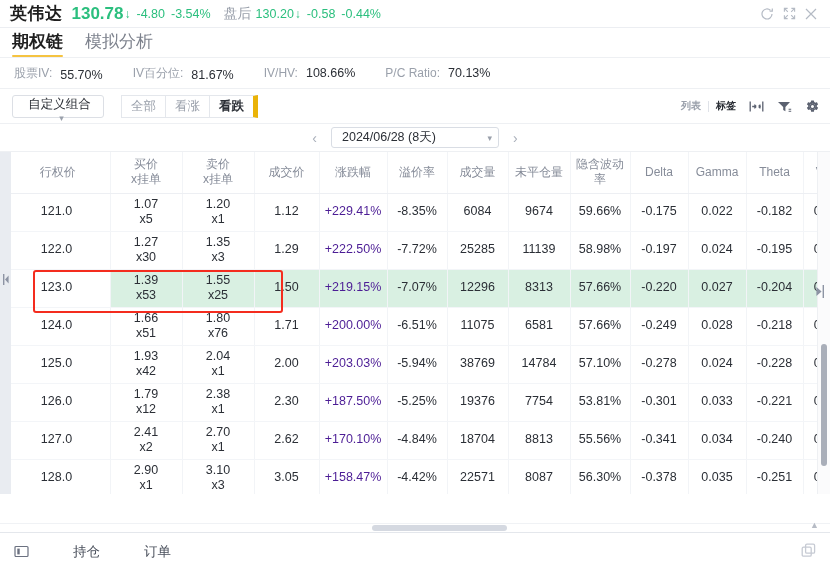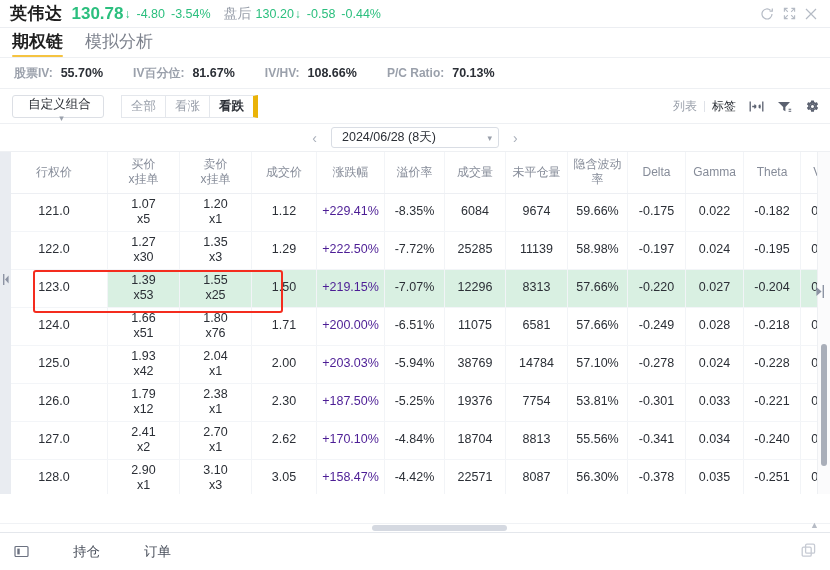--- a/index.html
+++ b/index.html
@@ -35,41 +35,41 @@
           border-bottom: 1px solid #eef0f3; }
   .tab { font-size: 17px; color: #7d828d; padding-bottom: 4px; cursor: pointer; position: relative; }
   .tab.active { color: #1f1f1f; font-weight: 600; }
   .tab.active:after {
     content:""; position:absolute; left:0; right:0; bottom:0; height:2.5px; background:#f5c341; border-radius:2px;
   }
 
   
   .stats { height: 31px; display: flex; align-items: center; padding-left: 14px;
            border-bottom: 1px solid #eef0f3; }
-  .stat { display: flex; align-items: center; margin-right: 30px; font-weight: bold; }
+  .stat { display: flex; align-items: flex-end; margin-right: 30px; }
   .stat-k { font-size: 12px; color: #9aa0ab; }
   .stat-v { font-size: 12.5px; color: #2b2f36; margin-left: 8px; }
 
   
   .toolbar { height: 35px; display: flex; align-items: center; padding: 0 10px 0 12px;
              border-bottom: 1px solid #eef0f3; }
   .combo {
     height: 23px; min-width: 92px; border: 1px solid #dcdfe5; border-radius: 3px;
     display: flex; align-items: center; justify-content: space-between;
     padding: 0 6px 0 9px; font-size: 12.5px; color: #2b2f36; cursor: pointer; background:#fff;flex-direction:column;
   }
   .combo .chev { font-size: 9px; color: #9aa0ab; margin-left: 4px; }
   .segbtns { display: flex; margin-left: 17px; }
   .seg { height: 23px; padding: 0 9px; display: flex; align-items: center;
          font-size: 12.5px; color: #9aa0ab; border: 1px solid #e4e7ec; border-right: none;
          cursor: pointer; background:#fff; }
   .seg:last-child { border-right: 5px solid #eab308; }
   .seg.active { color: #2b2f36; font-weight: 600; }
   .tb-flex { flex: 1; }
-  .tlink { font-size: 12px; color: #9aa0ab; cursor: pointer; }
+  .tlink { font-size: 10px; color: #9aa0ab; cursor: pointer; font-weight: bold; }
   .tlink.active { color: #2b2f36; }
   .vdiv { width: 1px; height: 11px; background: #dfe2e8; margin: 0 7px; }
   .ticon { margin-left: 13px; color: #5b6170; cursor: pointer; display:flex; align-items:center; }
 
   
   .datenav { height: 28px; display: flex; align-items: center; justify-content: center;
              border-bottom: 1px solid #eef0f3; gap: 9px; }
   .nav-arrow { font-size: 14px; color: #a9afba; cursor: pointer; padding: 0 5px; }
   .date-box {
     width: 168px; height: 21px; border: 1px solid #d9dde4; border-radius: 3px; background:#fff;
@@ -81,21 +81,21 @@
   
   .tablewrap { position: relative; height: 342px; overflow: hidden; background:#fff; }
   .leftrail { position: absolute; left:0; top:0; width: 11px; height: 100%; background:#e9ecf1; z-index:3; }
   .rail-arrow { position:absolute; left:2px; top:122px; width:7px; height:11px; }
   table { border-collapse: collapse; width: 830px; table-layout: fixed; }
   th {
     font-size: 12px; font-weight: 400; color: #868c99; text-align: center;
     height: 41px; border-bottom: 1px solid #edeff3; border-right: 1px solid #f2f4f7;
     line-height: 1.25; vertical-align: middle; background:#fff;
   }
-  th:first-child { border-left: 1px solid #4c1d95; }
+  th:first-child { border-left: 6px solid #4c1d95; }
   td {
     font-size: 12.5px; color: #2b2f36; text-align: center; height: 38px;
     border-bottom: 1px solid #f3f5f8; border-right: 1px solid #f2f4f7;
     line-height: 1.22;
   }
   td:first-child { border-left: 1px solid #f2f4f7; }
   tr.hl td { background: #d9f0e2; }
   tr.hl td.strike { background: #ffffff; }
   .pct-up { color: #4c1d95; margin-left: 25px; }
   .sub { display:block; }

